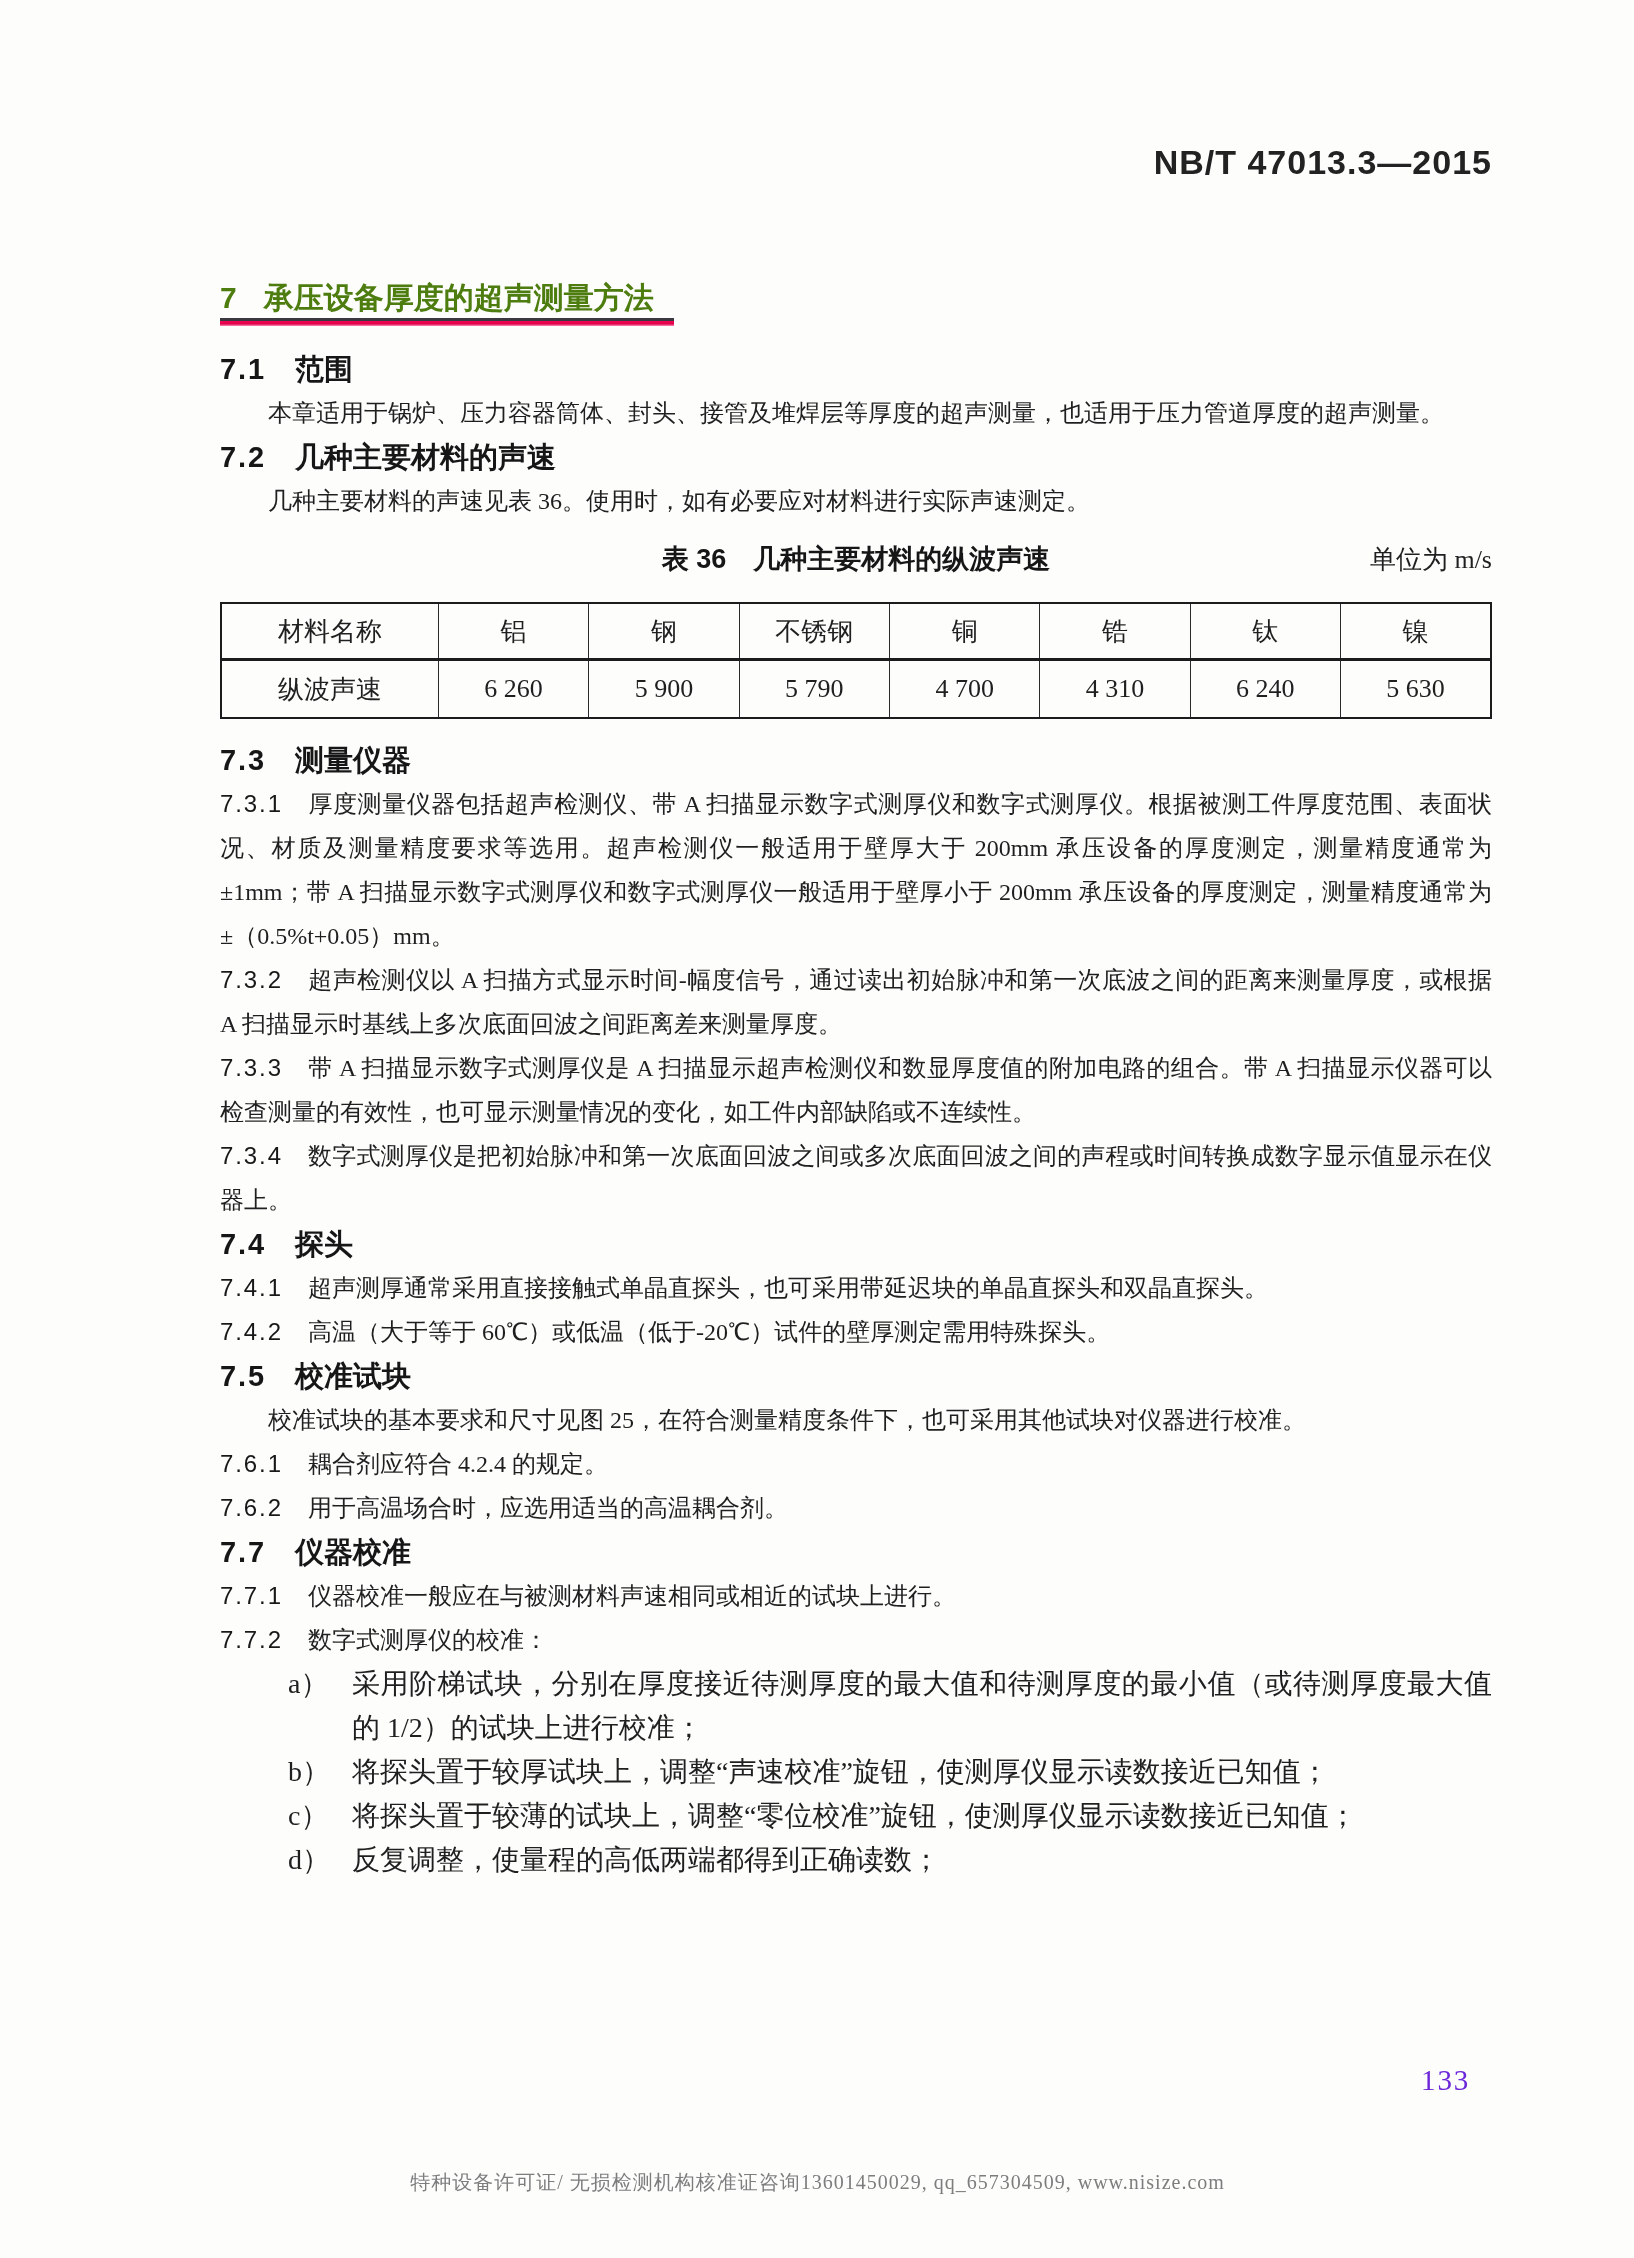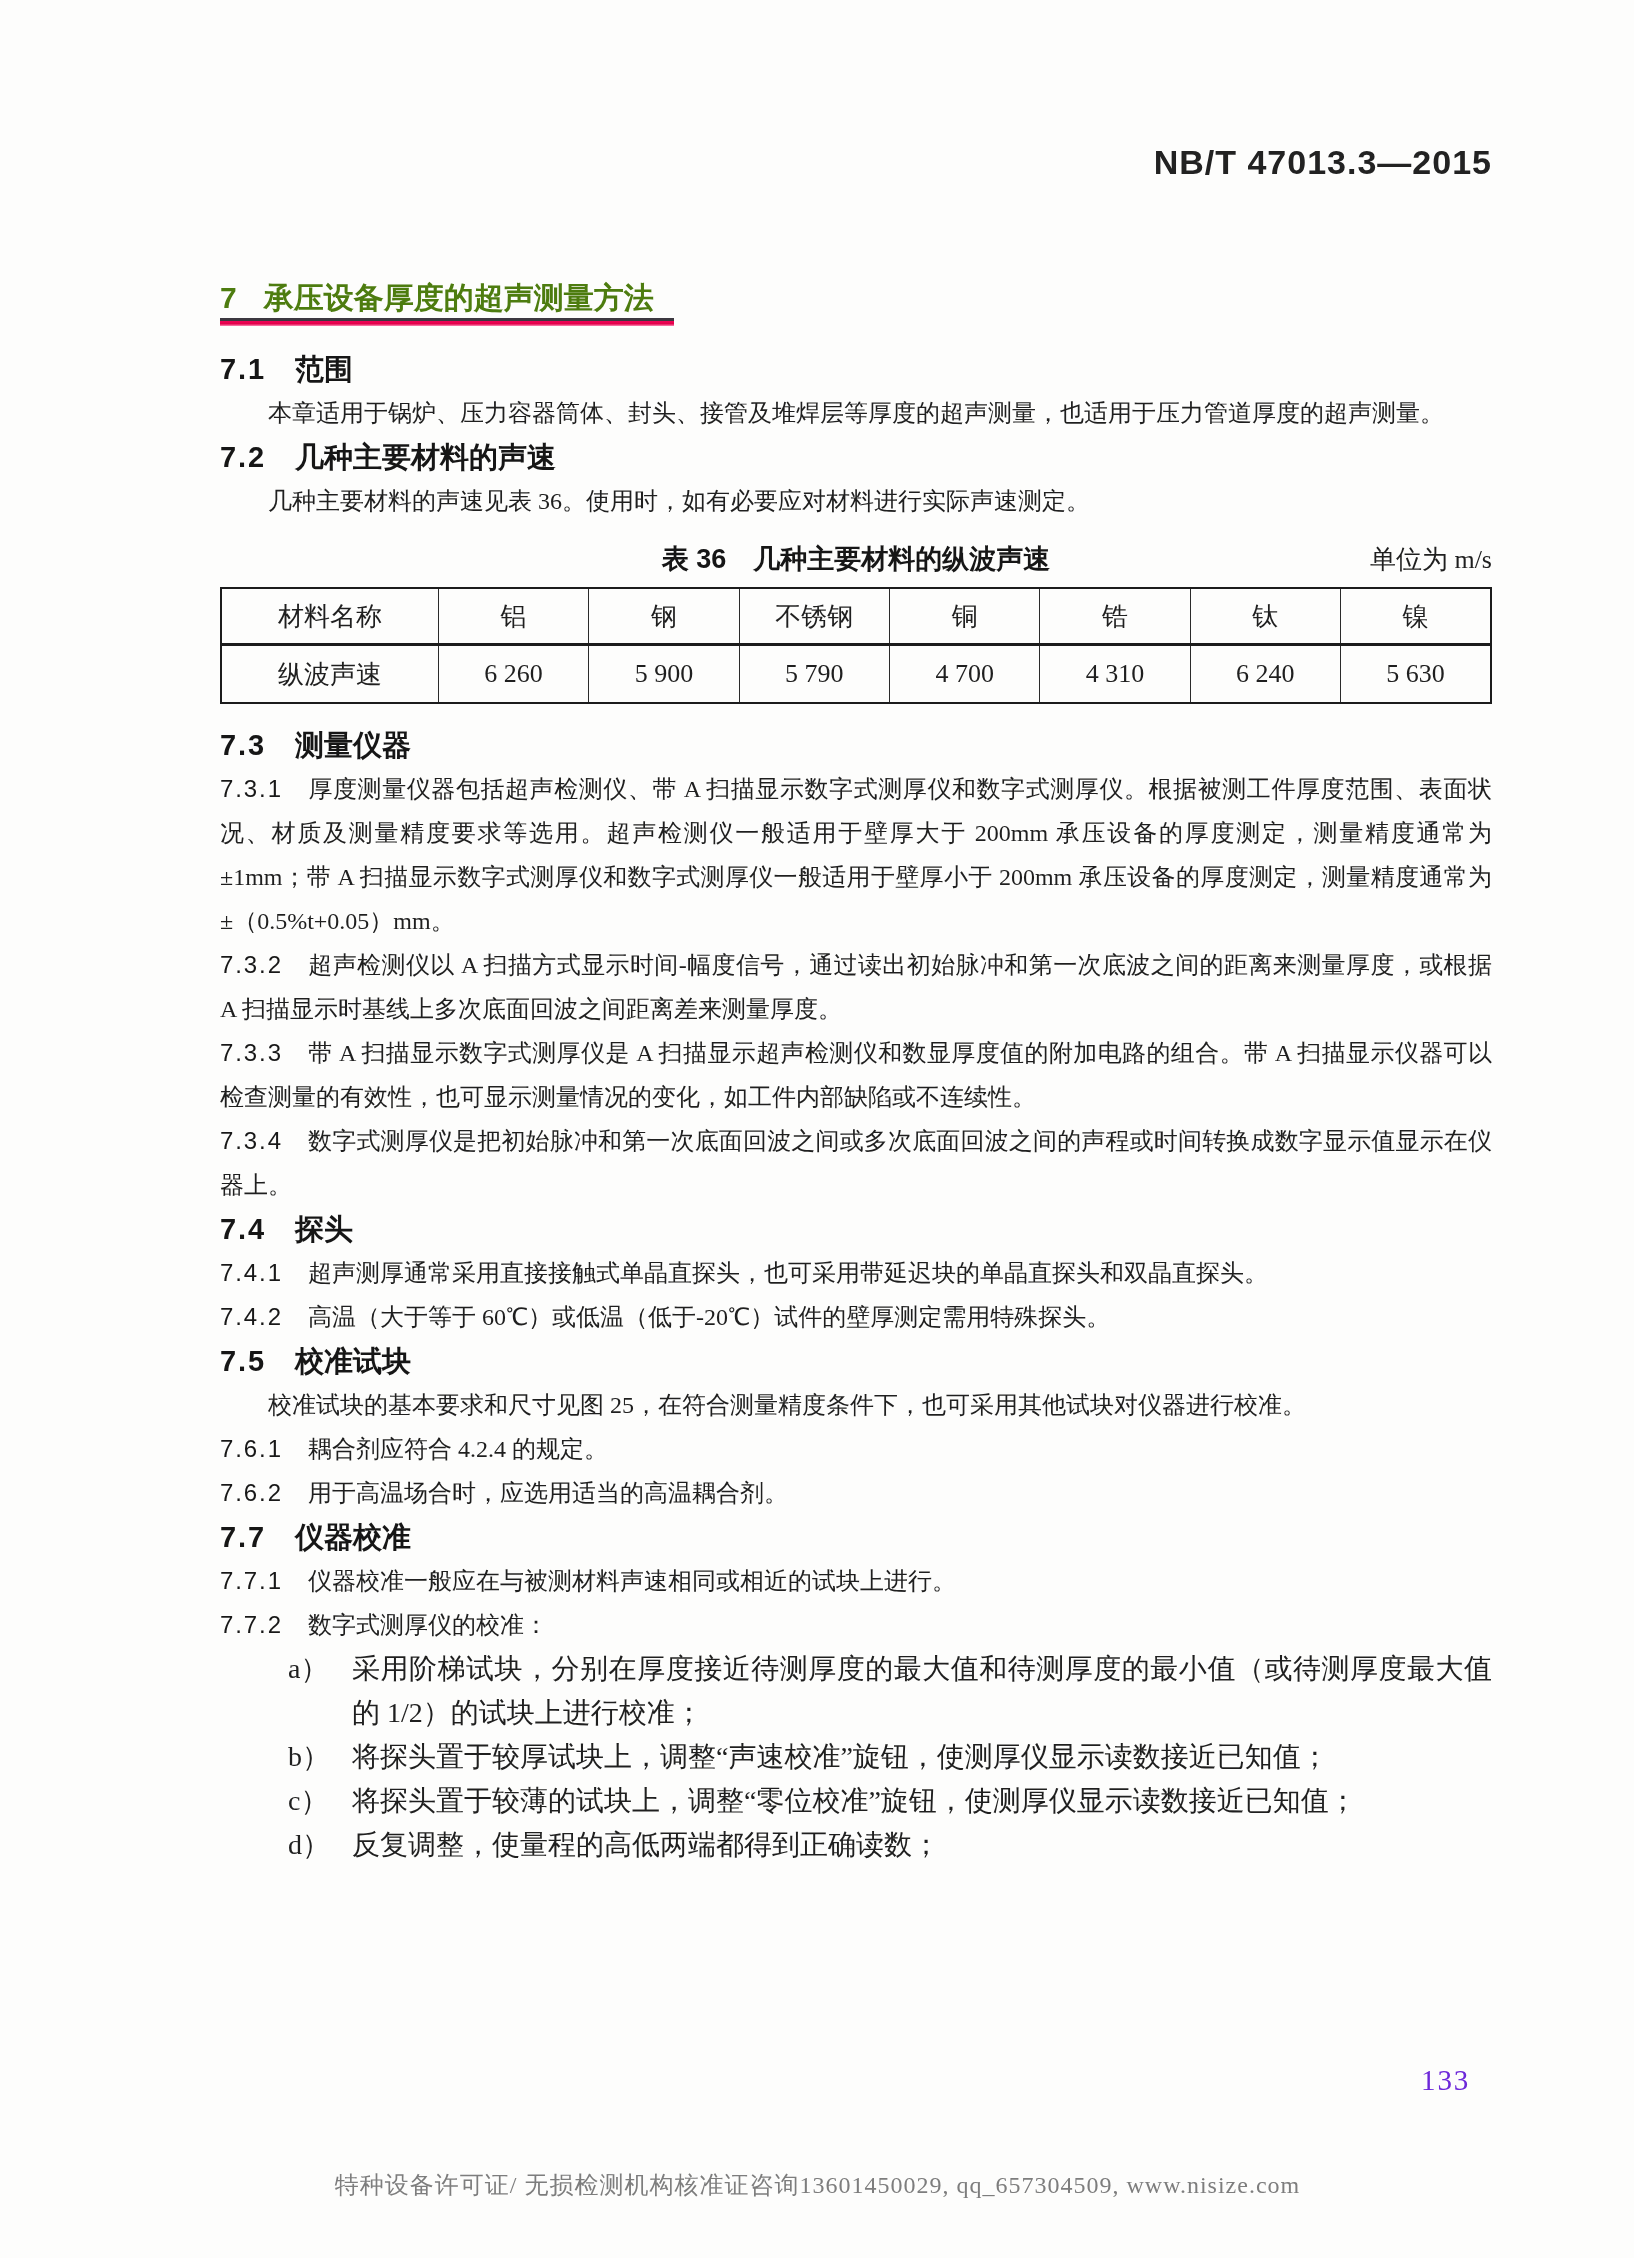--- a/index.html
+++ b/index.html
@@ -73,21 +73,21 @@
     font-weight:bold;
     font-size:27px;
     color:#161616;
   }
   .unit {
     position:absolute; right:0; bottom:0;
     font-size:26px; color:#1f1f1f;
   }
   
   table.vel {
-    margin-top:8px;
+    margin-top:23px;
     width:100%;
     border-collapse:collapse;
     border:2.9px solid #1c1c1c;
     table-layout:fixed;
   }
   table.vel th, table.vel td {
     border:1.9px solid #2a2a2a;
     text-align:center;
     font-weight:normal;
     font-size:26px;
@@ -105,21 +105,21 @@
   
   .pagenum {
     position:absolute; left:1421px; top:2064px;
     font-size:29px; color:#6d28d9;
     letter-spacing:1.9px;
   }
   .watermark {
     position:absolute; left:0; top:2169px;
     width:100%;
     text-align:center;
-    font-size:24px;
+    font-size:20px;
     color:#7d7d7d;
     letter-spacing:1px;
     filter:blur(0.4px);
   }
 </style>
 </head>
 <body>
 
 <div class="page">
 

